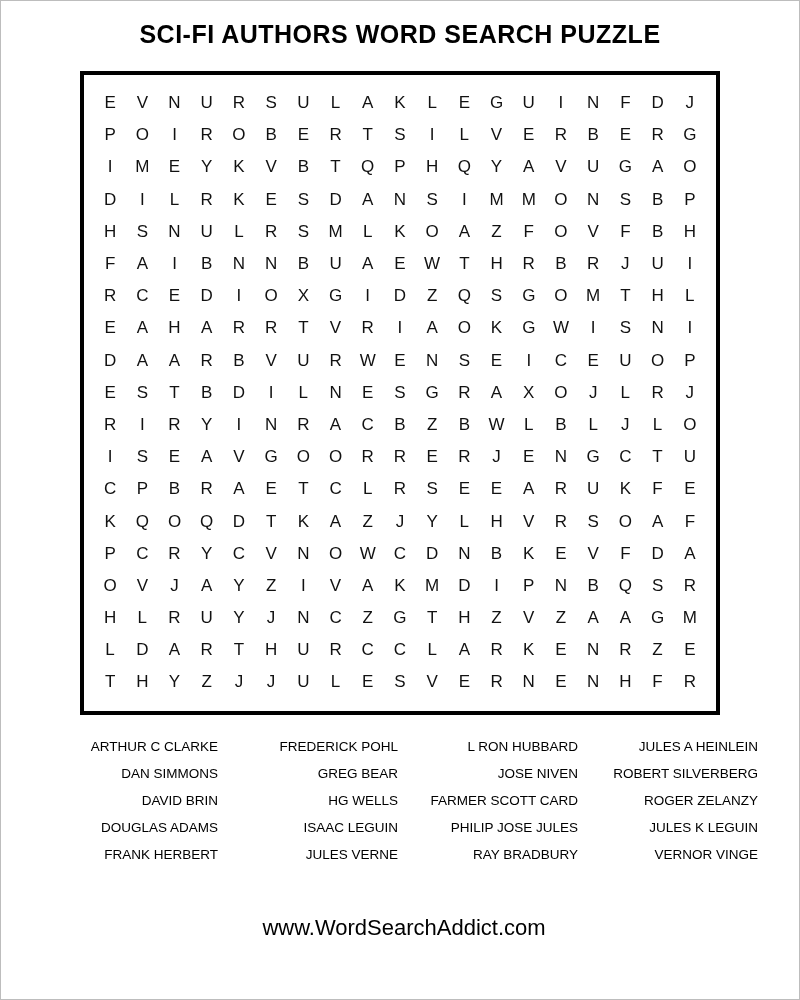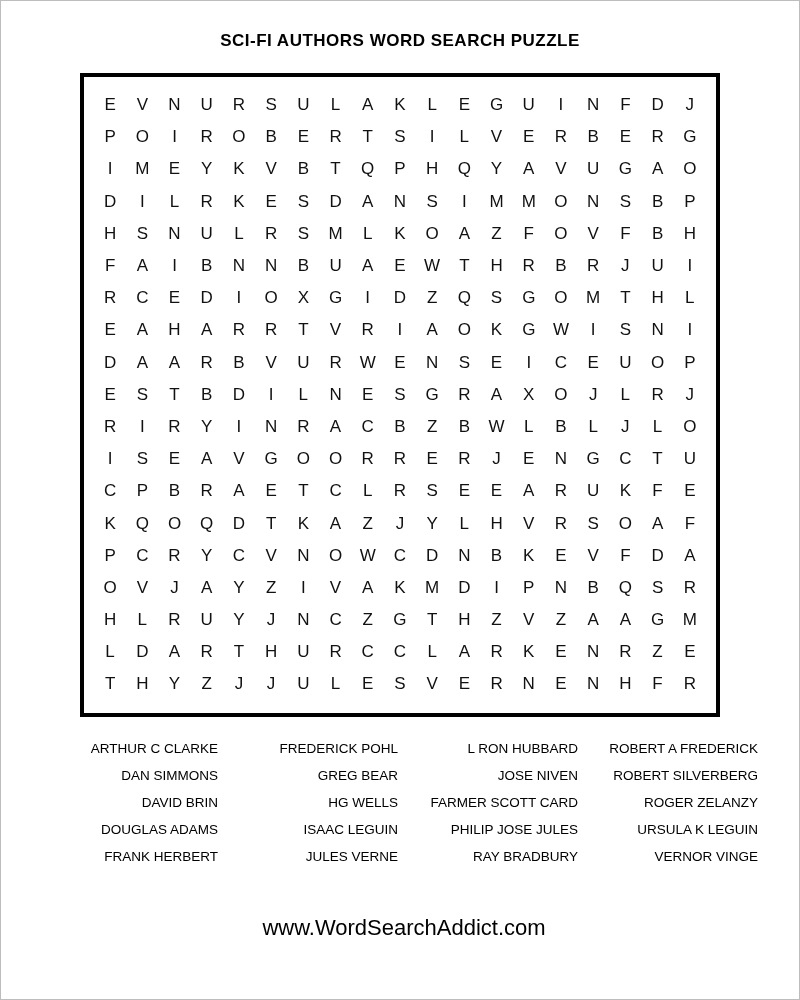--- a/index.html
+++ b/index.html
@@ -18,24 +18,24 @@
   .page {
     width: 800px;
     height: 1000px;
     box-sizing: border-box;
     border: 1px solid #bdbdbd;
     position: relative;
     background: #ffffff;
   }
   .title {
     text-align: center;
-    font-size: 17px;
+    font-size: 25px;
     font-weight: bold;
     letter-spacing: 0.5px;
-    margin-top: 30px;
+    margin-top: 19px;
     font-family: "Liberation Sans", sans-serif;
   }
   .grid-wrap {
     margin: 22px auto 0 auto;
     width: 640px;
     box-sizing: border-box;
     border: 4px solid #000000;
     padding: 12px 10px 12px 10px;
     background: #ffffff;
   }
@@ -495,39 +495,39 @@
     </table>
   </div>
 
   <div class="words">
     <table class="wordlist">
       <tbody id="words-body">
           <tr>
             <td>ARTHUR C CLARKE</td>
             <td>FREDERICK POHL</td>
             <td>L RON HUBBARD</td>
-            <td>ROBERT A FREDERICK</td>
+            <td>JULES A HEINLEIN</td>
           </tr>
           <tr>
             <td>DAN SIMMONS</td>
             <td>GREG BEAR</td>
             <td>JOSE NIVEN</td>
             <td>ROBERT SILVERBERG</td>
           </tr>
           <tr>
             <td>DAVID BRIN</td>
             <td>HG WELLS</td>
             <td>FARMER SCOTT CARD</td>
             <td>ROGER ZELANZY</td>
           </tr>
           <tr>
             <td>DOUGLAS ADAMS</td>
             <td>ISAAC LEGUIN</td>
             <td>PHILIP JOSE JULES</td>
-            <td>URSULA K LEGUIN</td>
+            <td>JULES K LEGUIN</td>
           </tr>
           <tr>
             <td>FRANK HERBERT</td>
             <td>JULES VERNE</td>
             <td>RAY BRADBURY</td>
             <td>VERNOR VINGE</td>
           </tr>
         </tbody>
     </table>
   </div>

